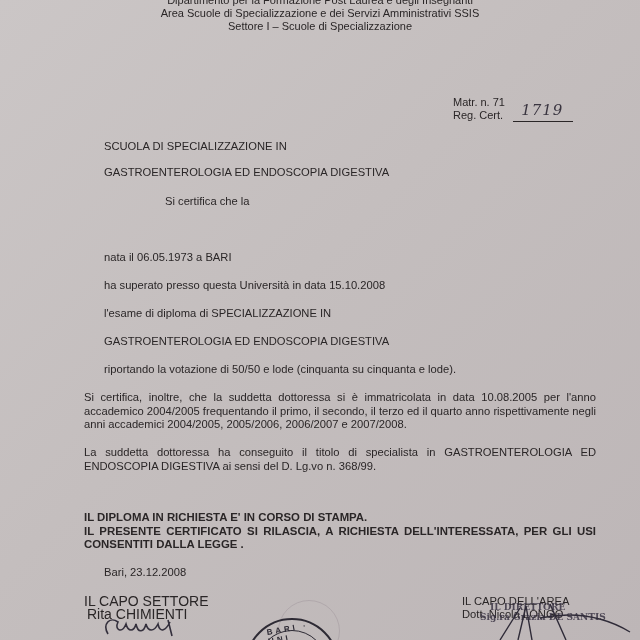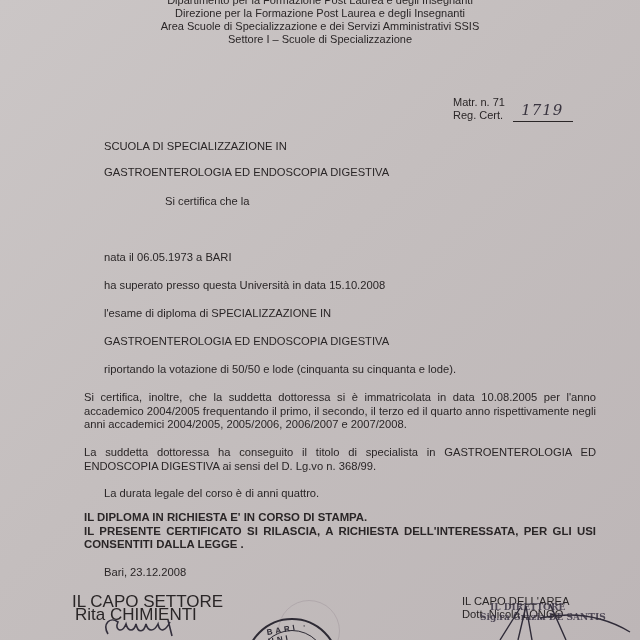--- a/index.html
+++ b/index.html
@@ -15,38 +15,37 @@
     }
     .header { position: absolute; left: 0; right: 0; top: -6px; text-align: center; font-size: 11px; line-height: 13px; }
     .header div { white-space: nowrap; }
     .header .cut { color: #2a2627; }
     .refbox { position: absolute; left: 453px; top: 96px; font-size: 11px; line-height: 13px; }
     .reg-line { display: inline-block; width: 60px; border-bottom: 1px solid #2a2627; position: relative; height: 12px; vertical-align: bottom; margin-left: 10px; }
     .handwrite { position: absolute; left: 8px; top: -5px; font-family: "DejaVu Serif", serif; font-style: italic; font-size: 15px; color: #3a3540; letter-spacing: 1px; }
     .line { position: absolute; left: 84px; font-size: 11.2px; white-space: nowrap; margin-left: 20px; }
     .para { position: absolute; left: 84px; width: 512px; font-size: 11.2px; line-height: 13.6px; text-align: justify; }
     .bold { font-weight: bold; }
-    .sig-left { position: absolute; left: 72px; top: 595px; font-size: 17px; line-height: 13px; }
+    .sig-left { position: absolute; left: 84px; top: 595px; font-size: 14px; line-height: 13px; }
     .sig-right { position: absolute; left: 462px; top: 595px; font-size: 11.2px; line-height: 13px; }
     .stamp-text { position: absolute; left: 480px; top: 612px; font-family: "DejaVu Serif", serif; font-size: 9px; font-weight: bold; color: #3b3545; opacity: .85; white-space: nowrap; }
     .stamp-text2 { position: absolute; left: 490px; top: 602px; font-family: "DejaVu Serif", serif; font-size: 9px; font-weight: bold; color: #3b3545; opacity: .85; }
     .seal { position: absolute; left: 245px; top: 618px; width: 90px; height: 90px; border: 2px solid #2d2a34; border-radius: 50%; }
     .seal-inner { position: absolute; left: 10px; top: 10px; right: 10px; bottom: 10px; border: 1px solid #2d2a34; border-radius: 50%; }
     .seal-txt { position: absolute; top: 2px; left: 20px; font-size: 8px; font-weight: bold; color: #2d2a34; letter-spacing: 3px; transform: rotate(-10deg); }
     .faint-seal { position: absolute; left: 278px; top: 600px; width: 60px; height: 60px; border: 1px solid rgba(160,150,155,.5); border-radius: 50%; }
     svg.scrawl { position: absolute; }
   </style>
 </head>
 <body>
 
 <div class="page">
 
   <div class="header">
     <div class="cut">Dipartimento per la Formazione Post Laurea e degli Insegnanti</div>
-    <div>Direzione per la Formazione Post Laurea e degli Insegnanti</div>
     <div>Area Scuole di Specializzazione e dei Servizi Amministrativi SSIS</div>
     <div>Settore I – Scuole di Specializzazione</div>
   </div>
 
   <div class="refbox">
     <div>Matr. n. 71</div>
     <div>
       <span>Reg. Cert.</span><span class="reg-line"><span class="handwrite">1719</span></span>
     </div>
   </div>
@@ -55,21 +54,20 @@
   <div class="line" style="top:166px">GASTROENTEROLOGIA ED ENDOSCOPIA DIGESTIVA</div>
   <div class="line" style="top:195px; left:145px">Si certifica che la</div>
   <div class="line" style="top:251px">nata il  06.05.1973  a BARI</div>
   <div class="line" style="top:279px">ha superato presso questa Università in data  15.10.2008</div>
   <div class="line" style="top:307px">l'esame di diploma di  SPECIALIZZAZIONE IN</div>
   <div class="line" style="top:335px">GASTROENTEROLOGIA ED ENDOSCOPIA DIGESTIVA</div>
   <div class="line" style="top:363px">riportando la votazione di  50/50 e lode (cinquanta su cinquanta e lode).</div>
 
   <div class="para" style="top:391px">Si certifica, inoltre,  che la suddetta dottoressa si è immatricolata in data 10.08.2005 per l'anno accademico 2004/2005 frequentando il primo, il secondo, il terzo ed il quarto anno rispettivamente negli anni accademici 2004/2005, 2005/2006, 2006/2007 e 2007/2008.</div>
   <div class="para" style="top:446px">La suddetta dottoressa ha conseguito il titolo di specialista in GASTROENTEROLOGIA ED ENDOSCOPIA DIGESTIVA  ai sensi del D. Lg.vo n. 368/99.</div>
-  <div class="line" style="top:487px">La durata legale del corso è di anni quattro.</div>
 
   <div class="para bold" style="top:511px; font-size:11.4px">
     <div>IL DIPLOMA IN RICHIESTA E' IN CORSO DI STAMPA.</div>
     <div>IL PRESENTE CERTIFICATO SI RILASCIA, A RICHIESTA DELL'INTERESSATA, PER GLI USI CONSENTITI DALLA LEGGE .</div>
   </div>
 
   <div class="line" style="top:566px">Bari, 23.12.2008</div>
 
   <div class="sig-left">
     <div>IL CAPO SETTORE</div>

